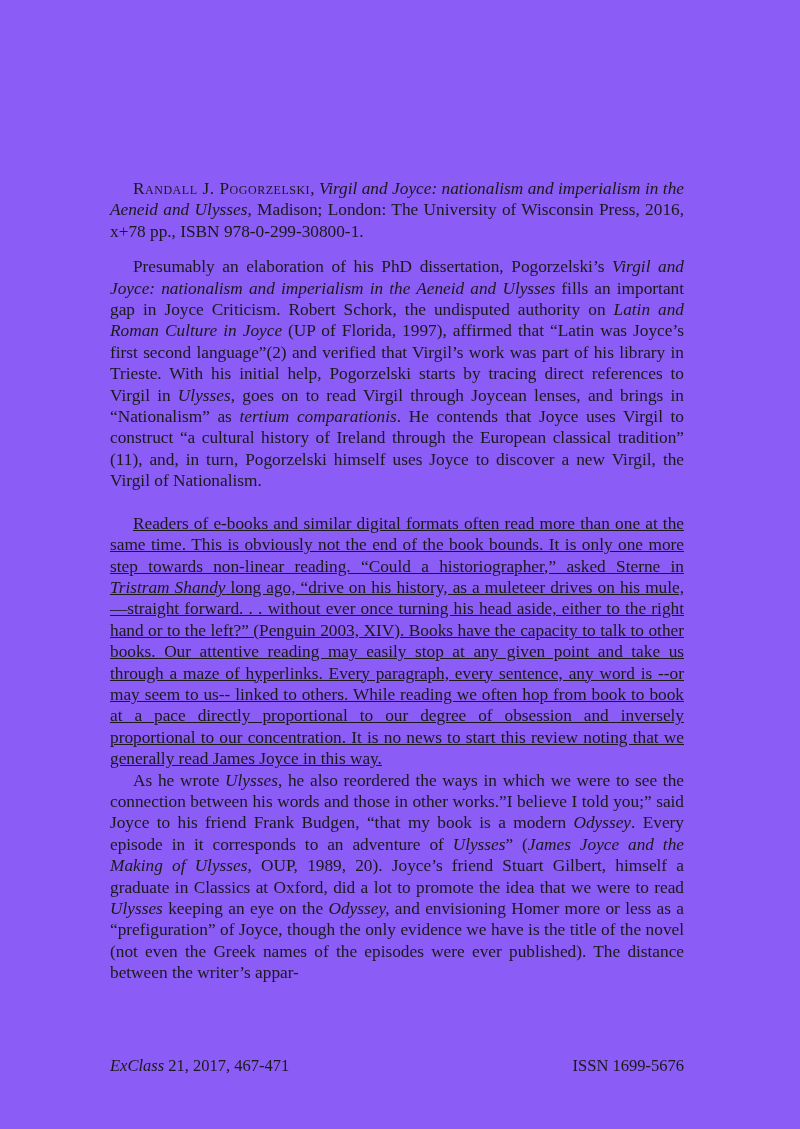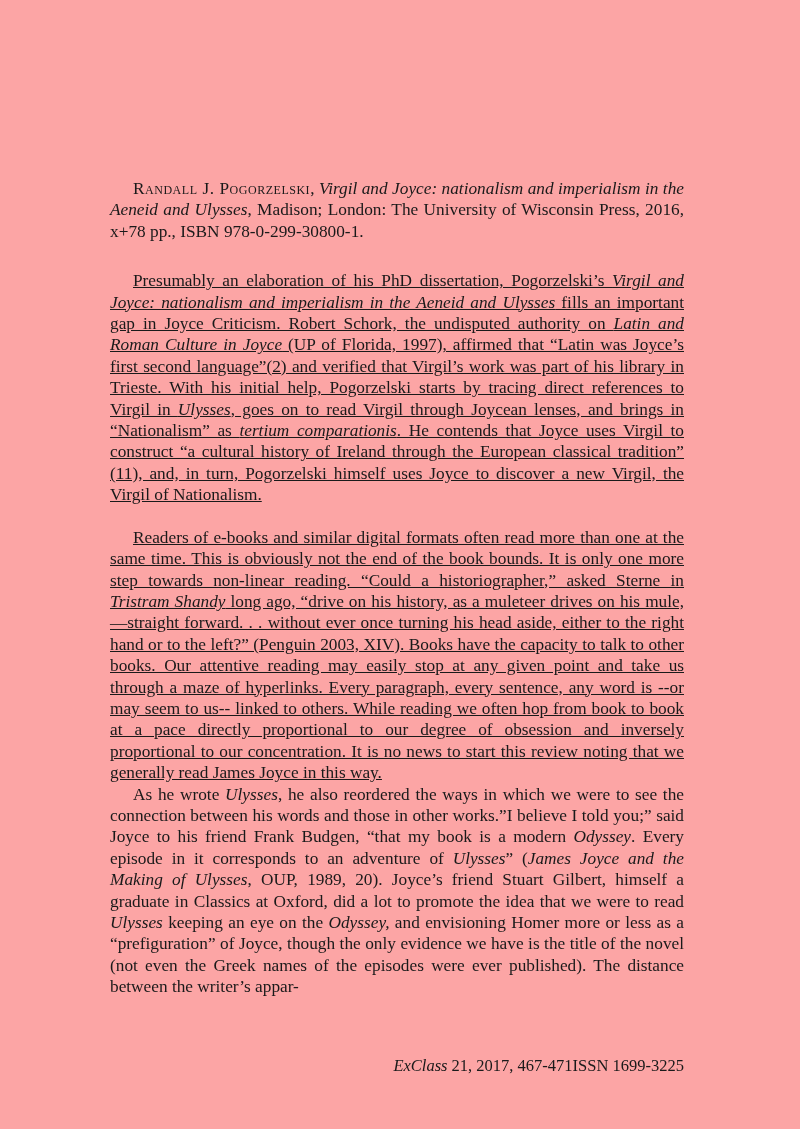--- a/index.html
+++ b/index.html
@@ -1,60 +1,60 @@
 <!DOCTYPE html>
 <html><head>
 <meta charset="utf-8">
 <style>
   * { margin: 0; padding: 0; box-sizing: border-box; }
   html, body { background: #ffffff; }
   .page {
     position: relative;
     width: 800px;
     height: 1129px;
-    background: #fca5a5;
+    background: #8b5cf6;
     overflow: hidden;
     font-family: "Liberation Serif", serif;
     color: #1a1a1a;
   }
   .text-block {
     position: absolute;
     left: 110px;
     top: 178px;
     width: 574px;
   }
   .para {
     font-size: 17.3px;
     line-height: 21.4px;
     text-align: justify;
     text-indent: 23px;
   }
-  .gap-sm { margin-top: 28px; text-decoration: underline; }
+  .gap-sm { margin-top: 14px; }
   .gap-md { margin-top: 21px; text-decoration: underline; }
   .seg-normal { font-style: normal; }
   .seg-italic { font-style: italic; }
   .seg-smallcaps { font-variant: small-caps; letter-spacing: 0.03em; }
   .footer {
     position: absolute;
     left: 110px;
     top: 1056px;
     width: 574px;
     display: flex;
-    justify-content: flex-end;
+    justify-content: space-between;
     font-size: 16.5px;
     line-height: 20px;
   }
 </style>
 </head>
 <body>
 
 <div class="page">
   <div class="text-block">
     <p class="para"><span class="seg-smallcaps">Randall J. Pogorzelski</span><span class="seg-normal">, </span><span class="seg-italic">Virgil and Joyce: nationalism and imperialism in the Aeneid and Ulysses</span><span class="seg-normal">, Madison; London: The University of Wisconsin Press, 2016, x+78 pp., ISBN 978-0-299-30800-1.</span></p>
     <p class="para gap-sm"><span class="seg-normal">Presumably an elaboration of his PhD dissertation, Pogorzelski’s </span><span class="seg-italic">Virgil and Joyce: nationalism and imperialism in the Aeneid and Ulysses</span><span class="seg-normal"> fills an important gap in Joyce Criticism. Robert Schork, the undisputed authority on </span><span class="seg-italic">Latin and Roman Culture in Joyce</span><span class="seg-normal"> (UP of Florida, 1997), affirmed that “Latin was Joyce’s first second language”(2) and verified that Virgil’s work was part of his library in Trieste. With his initial help, Pogorzelski starts by tracing direct references to Virgil in </span><span class="seg-italic">Ulysses</span><span class="seg-normal">, goes on to read Virgil through Joycean lenses, and brings in “Nationalism” as </span><span class="seg-italic">tertium comparationis</span><span class="seg-normal">. He contends that Joyce uses Virgil to construct “a cultural history of Ireland through the European classical tradition” (11), and, in turn, Pogorzelski himself uses Joyce to discover a new Virgil, the Virgil of Nationalism.</span></p>
     <p class="para gap-md"><span class="seg-normal">Readers of e-books and similar digital formats often read more than one at the same time. This is obviously not the end of the book bounds. It is only one more step towards non-linear reading. “Could a historiographer,” asked Sterne in </span><span class="seg-italic">Tristram Shandy</span><span class="seg-normal"> long ago, “drive on his history, as a muleteer drives on his mule,—straight forward. . . without ever once turning his head aside, either to the right hand or to the left?” (Penguin 2003, XIV). Books have the capacity to talk to other books. Our attentive reading may easily stop at any given point and take us through a maze of hyperlinks. Every paragraph, every sentence, any word is --or may seem to us-- linked to others. While reading we often hop from book to book at a pace directly proportional to our degree of obsession and inversely proportional to our concentration. It is no news to start this review noting that we generally read James Joyce in this way.</span></p>
     <p class="para"><span class="seg-normal">As he wrote </span><span class="seg-italic">Ulysses</span><span class="seg-normal">, he also reordered the ways in which we were to see the connection between his words and those in other works.”I believe I told you;” said Joyce to his friend Frank Budgen, “that my book is a modern </span><span class="seg-italic">Odyssey</span><span class="seg-normal">. Every episode in it corresponds to an adventure of </span><span class="seg-italic">Ulysses</span><span class="seg-normal">” (</span><span class="seg-italic">James Joyce and the Making of Ulysses</span><span class="seg-normal">, OUP, 1989, 20). Joyce’s friend Stuart Gilbert, himself a graduate in Classics at Oxford, did a lot to promote the idea that we were to read </span><span class="seg-italic">Ulysses</span><span class="seg-normal"> keeping an eye on the </span><span class="seg-italic">Odyssey,</span><span class="seg-normal"> and envisioning Homer more or less as a “prefiguration” of Joyce, though the only evidence we have is the title of the novel (not even the Greek names of the episodes were ever published). The distance between the writer’s appar-</span></p>
   </div>
   <div class="footer">
     <span><span class="seg-italic">ExClass</span><span class="seg-normal"> 21, 2017, 467-471</span></span>
-    <span>ISSN 1699-3225</span>
+    <span>ISSN 1699-5676</span>
   </div>
 </div>
 
 </body></html>

